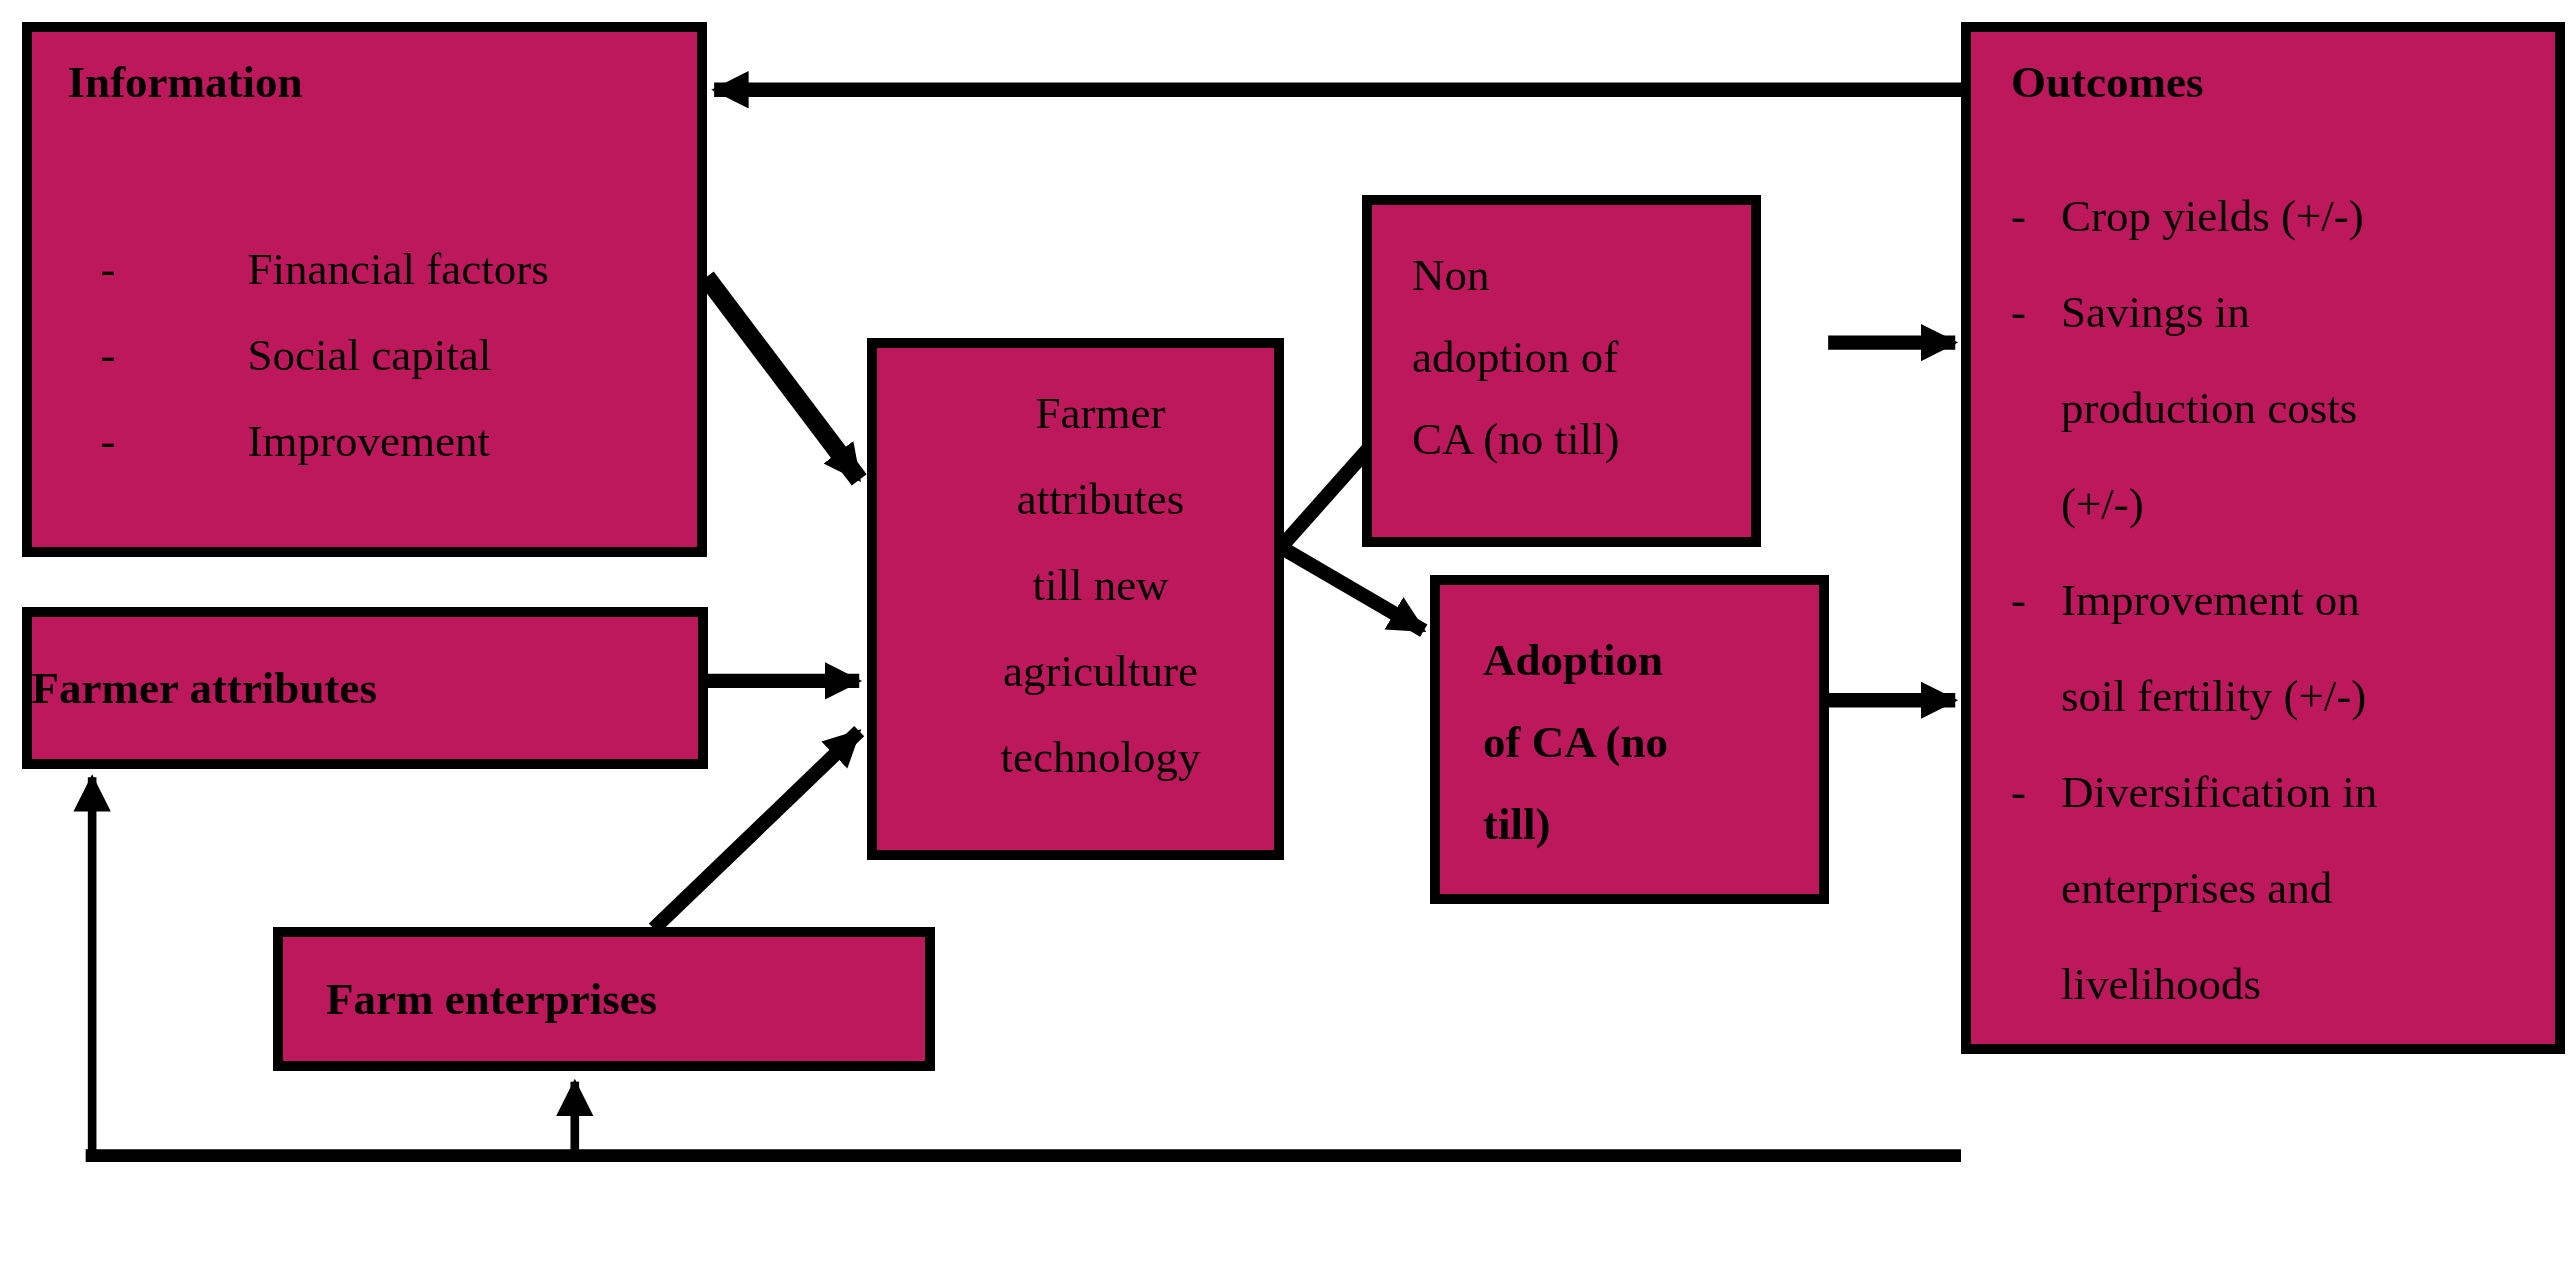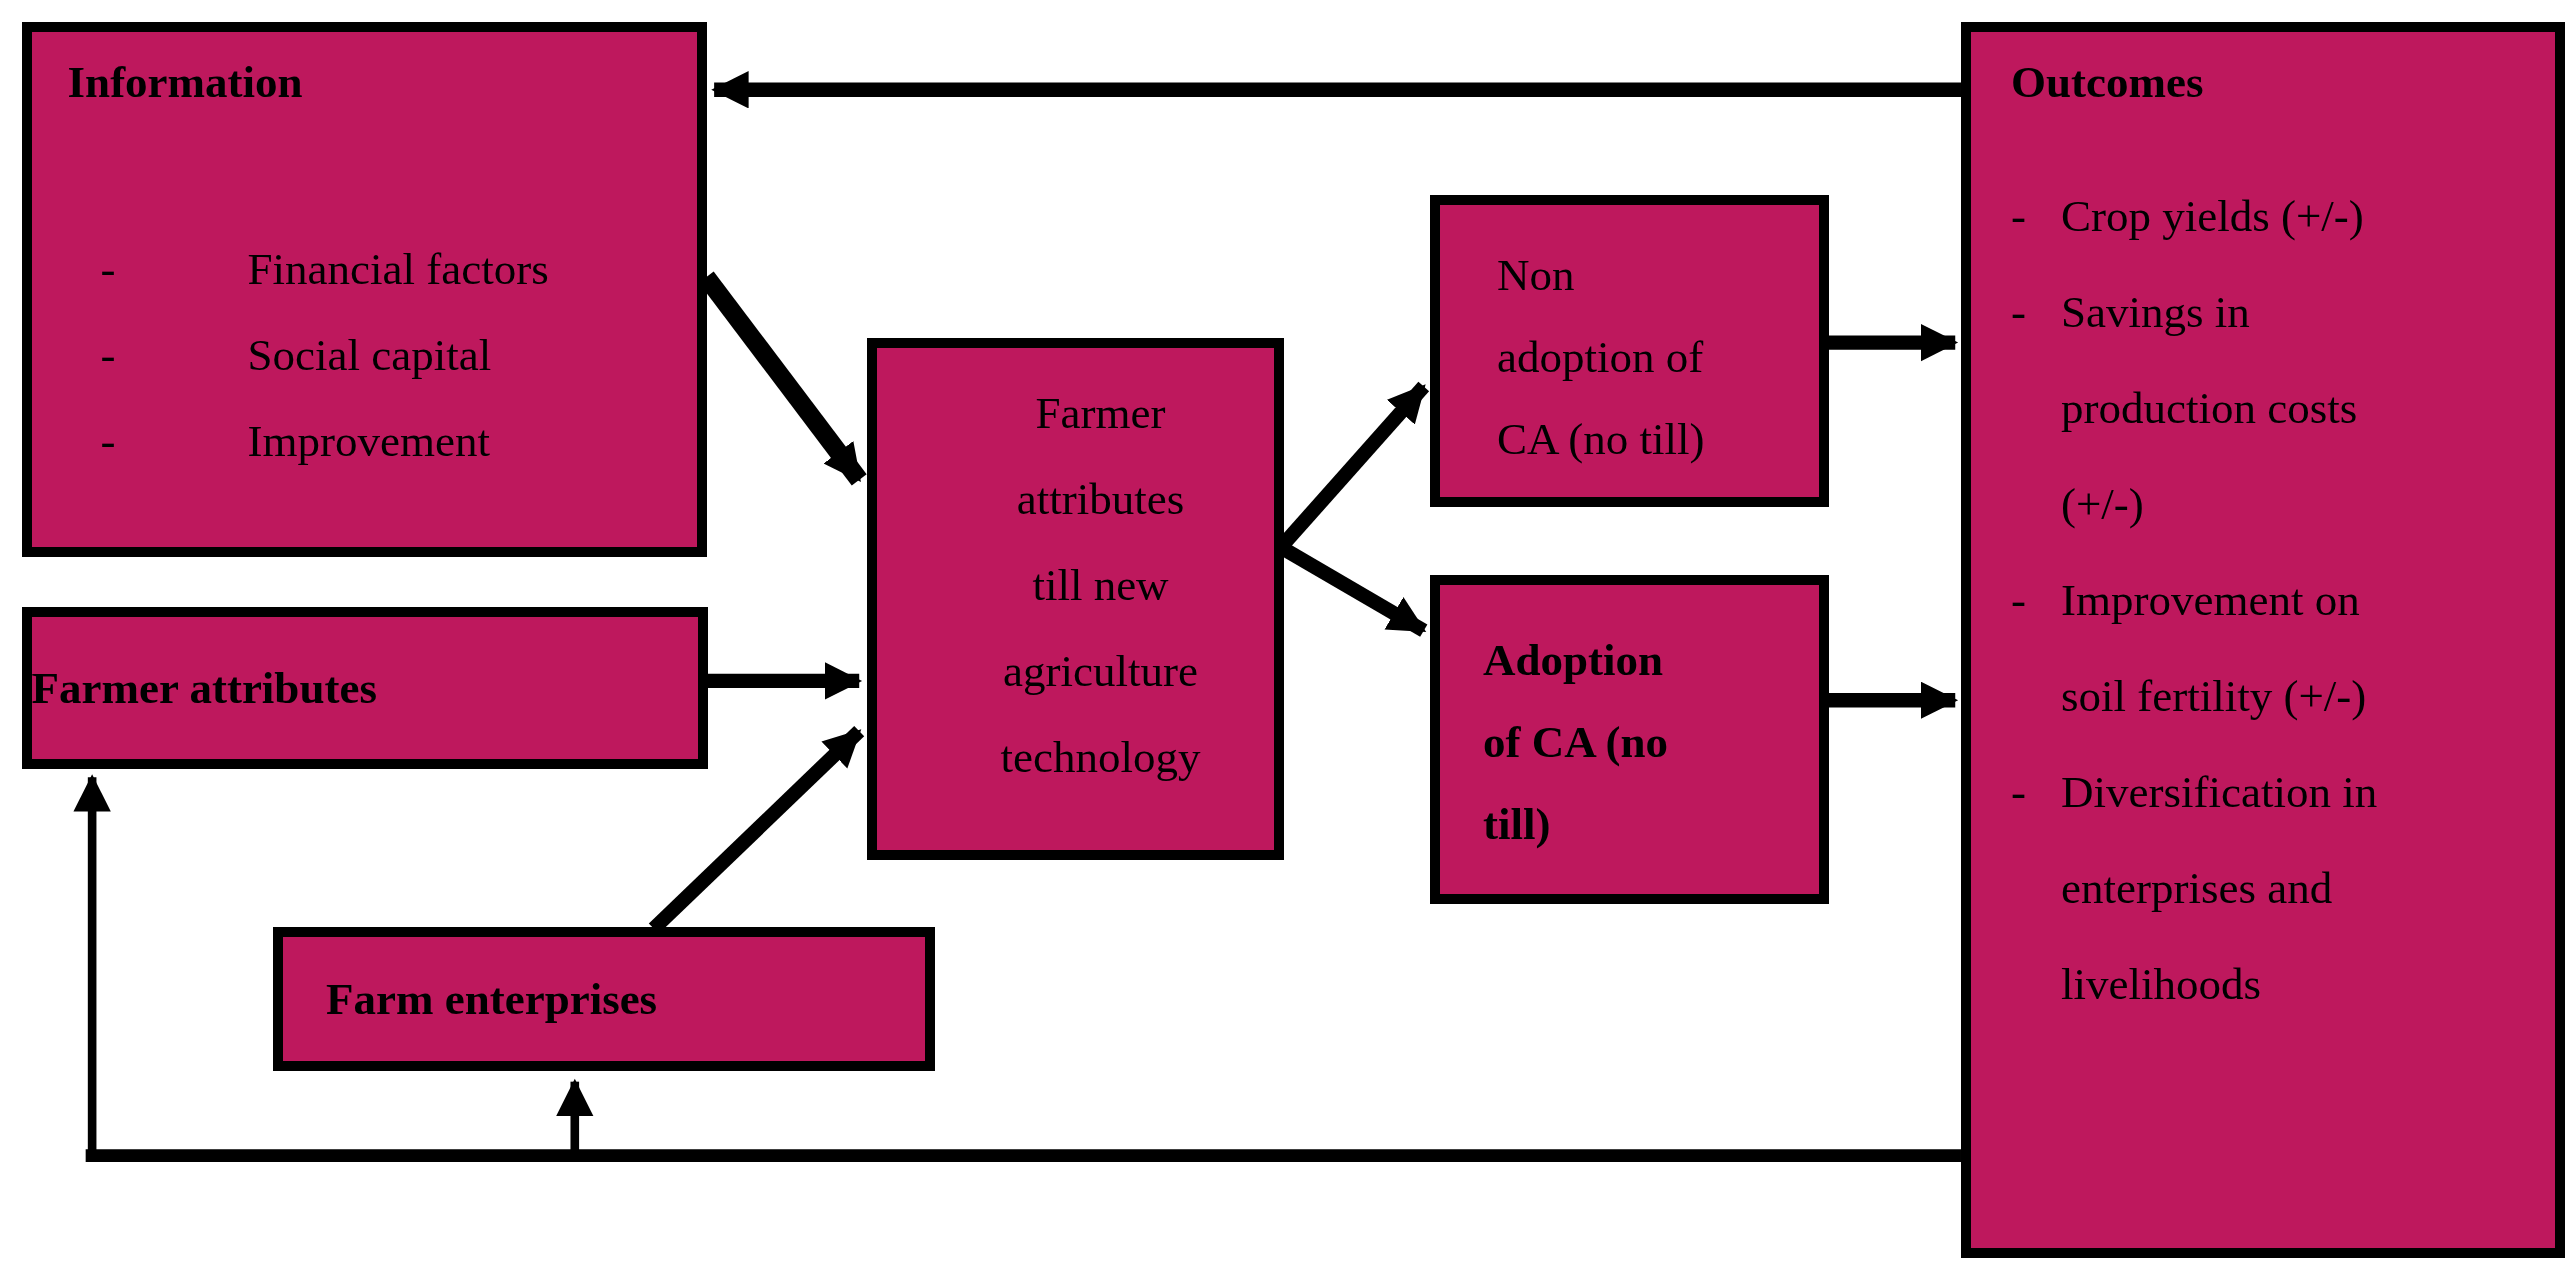--- a/index.html
+++ b/index.html
@@ -112,37 +112,37 @@
   <div class="box" style="left:867px; top:338px; width:417px; height:522px;">
     <div class="perception-lines fs">
       <div class="line">Farmer</div>
       <div class="line">attributes</div>
       <div class="line">till new</div>
       <div class="line">agriculture</div>
       <div class="line">technology</div>
     </div>
   </div>
 
-  <div class="box" style="left:1430px; top:195px; width:399px; height:312px;padding-left:17px;">
+  <div class="box" style="left:1362px; top:195px; width:399px; height:352px;">
     <div class="nonadopt-lines fs">
       <div class="line">Non</div>
       <div class="line">adoption of</div>
       <div class="line">CA (no till)</div>
     </div>
   </div>
 
   <div class="box" style="left:1430px; top:575px; width:399px; height:329px;">
     <div class="adopt-lines fs">
       <div class="line">Adoption</div>
       <div class="line">of CA (no</div>
       <div class="line">till)</div>
     </div>
   </div>
 
-  <div class="box" style="left:1961px; top:21.6px; width:604px; height:1236px;">
+  <div class="box" style="left:1961px; top:21.6px; width:604px; height:1032px;">
     <div class="fs t-bold out-title">Outcomes</div>
     <div class="out-list fs">
 
       <div class="out-item">
         <span class="out-dash">-</span>
         <span class="out-lines">
           <div class="line">Crop yields (+/-)</div>
         </span>
       </div>
 

